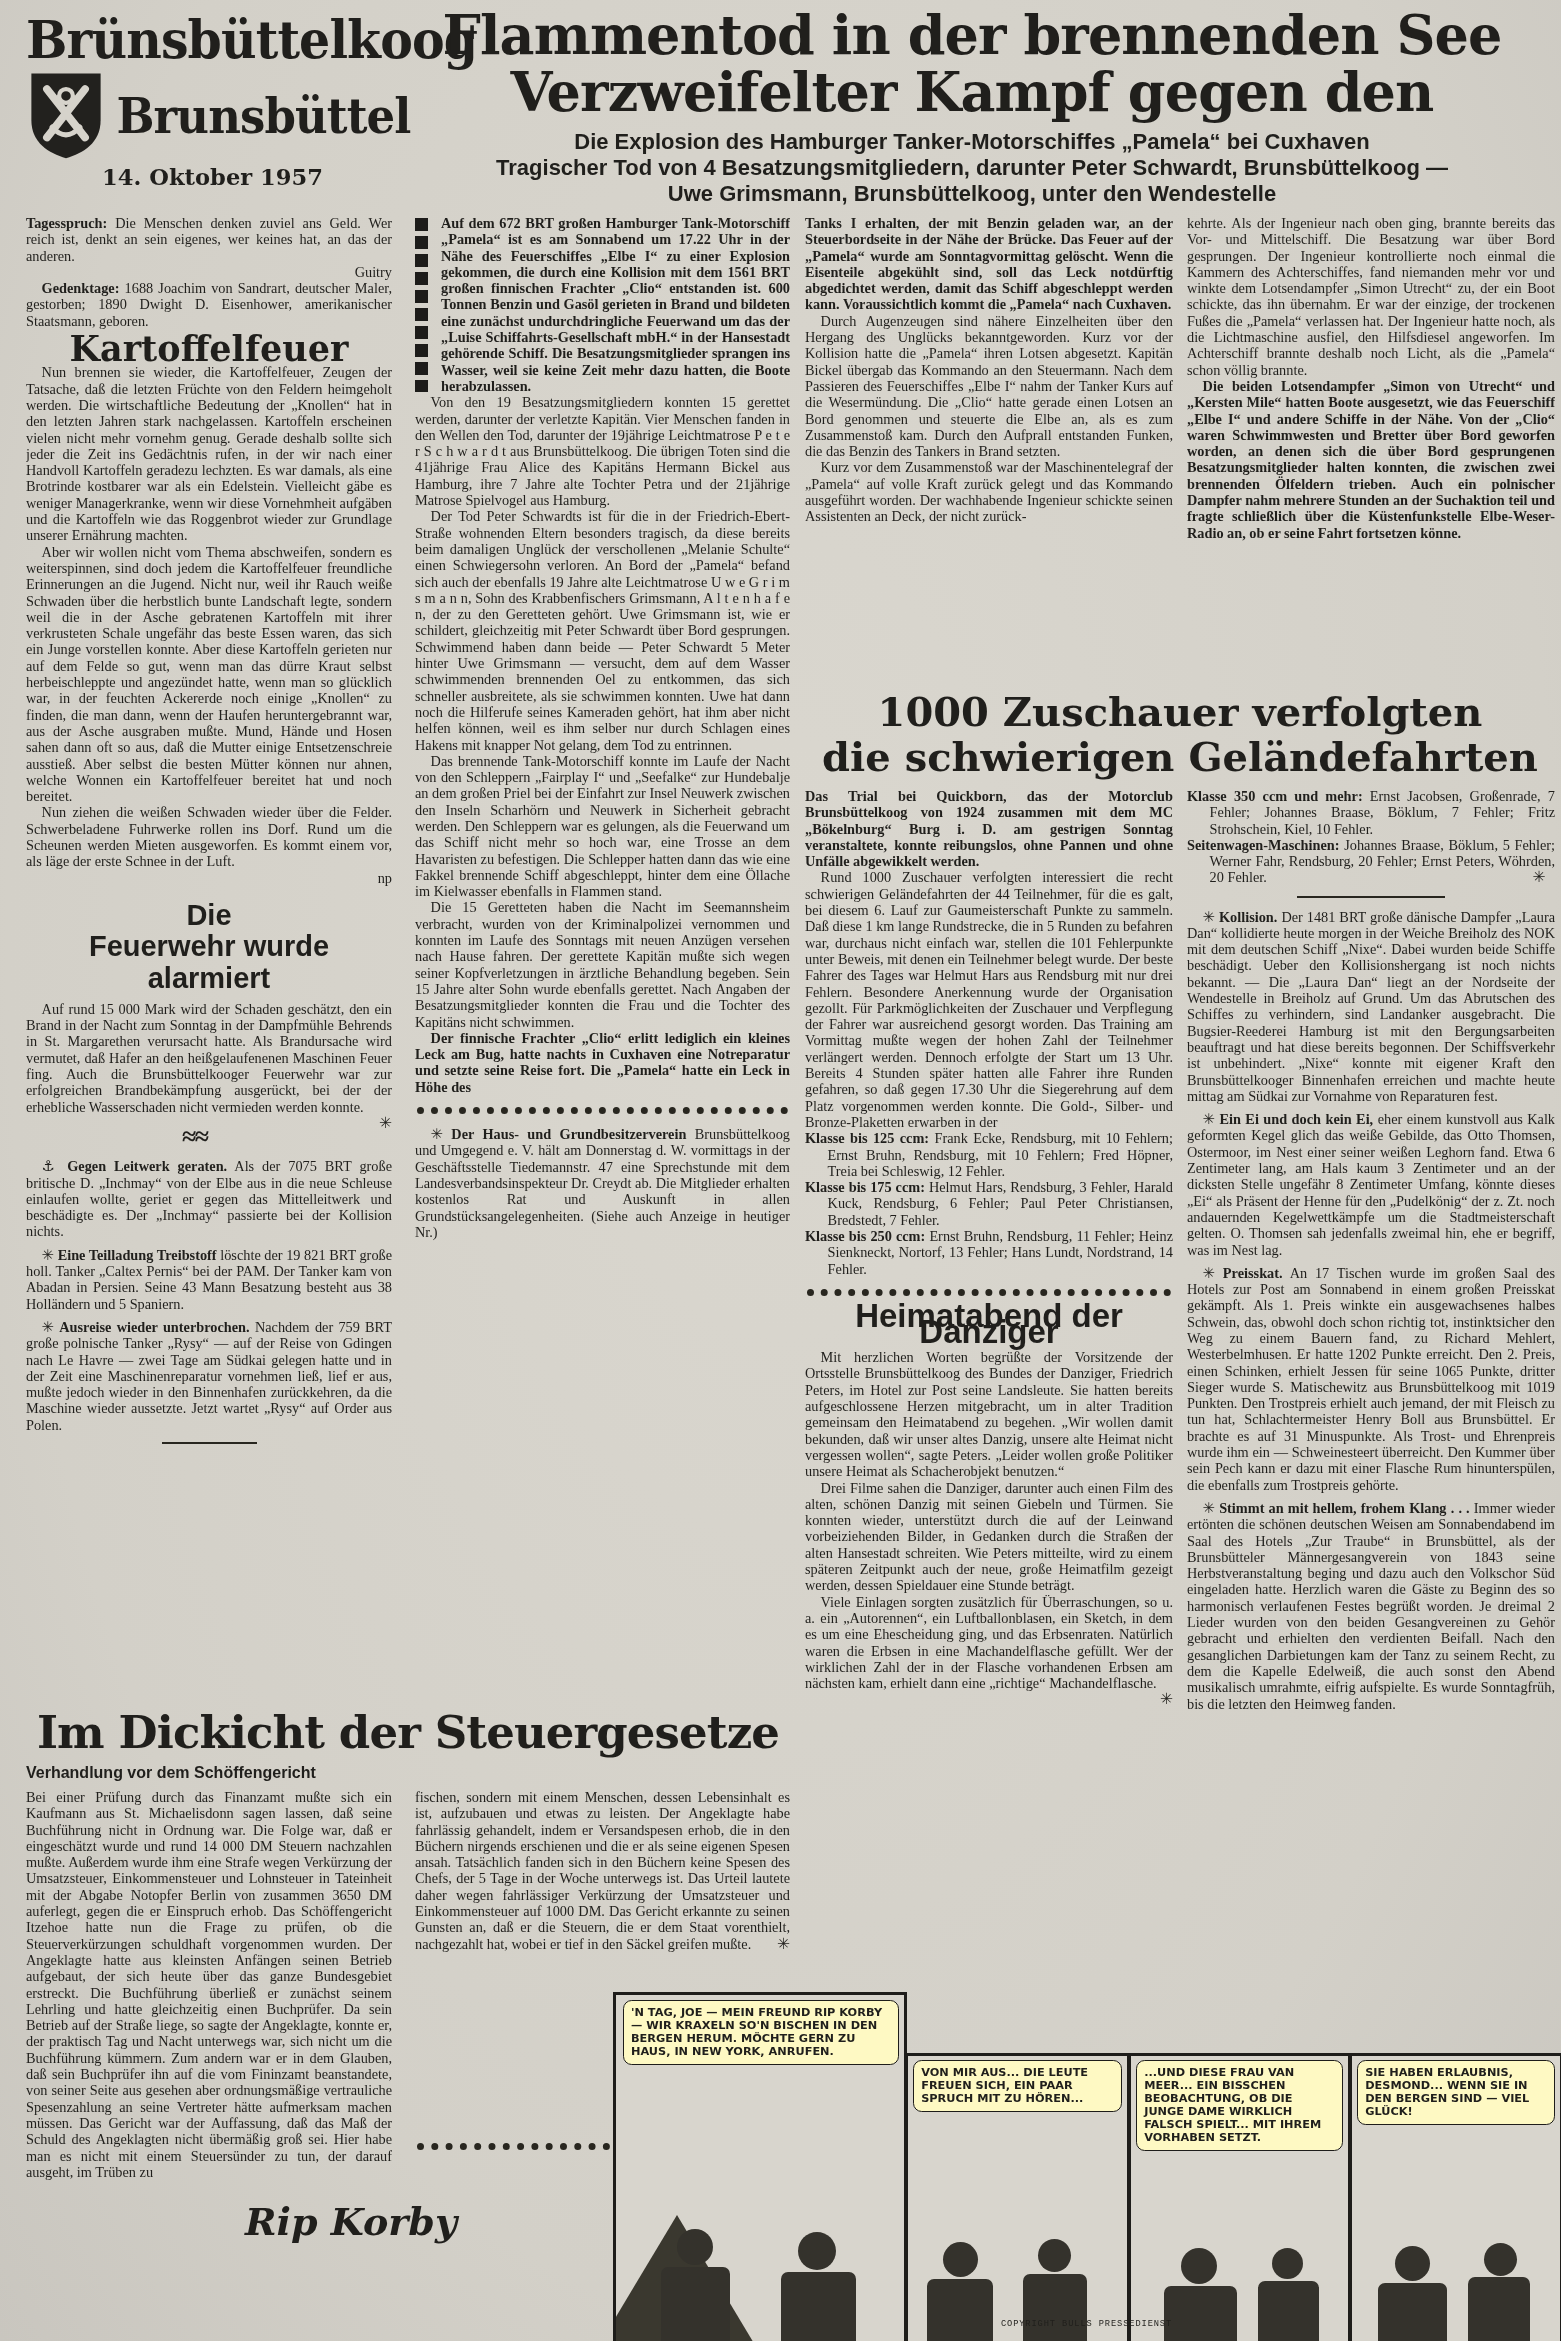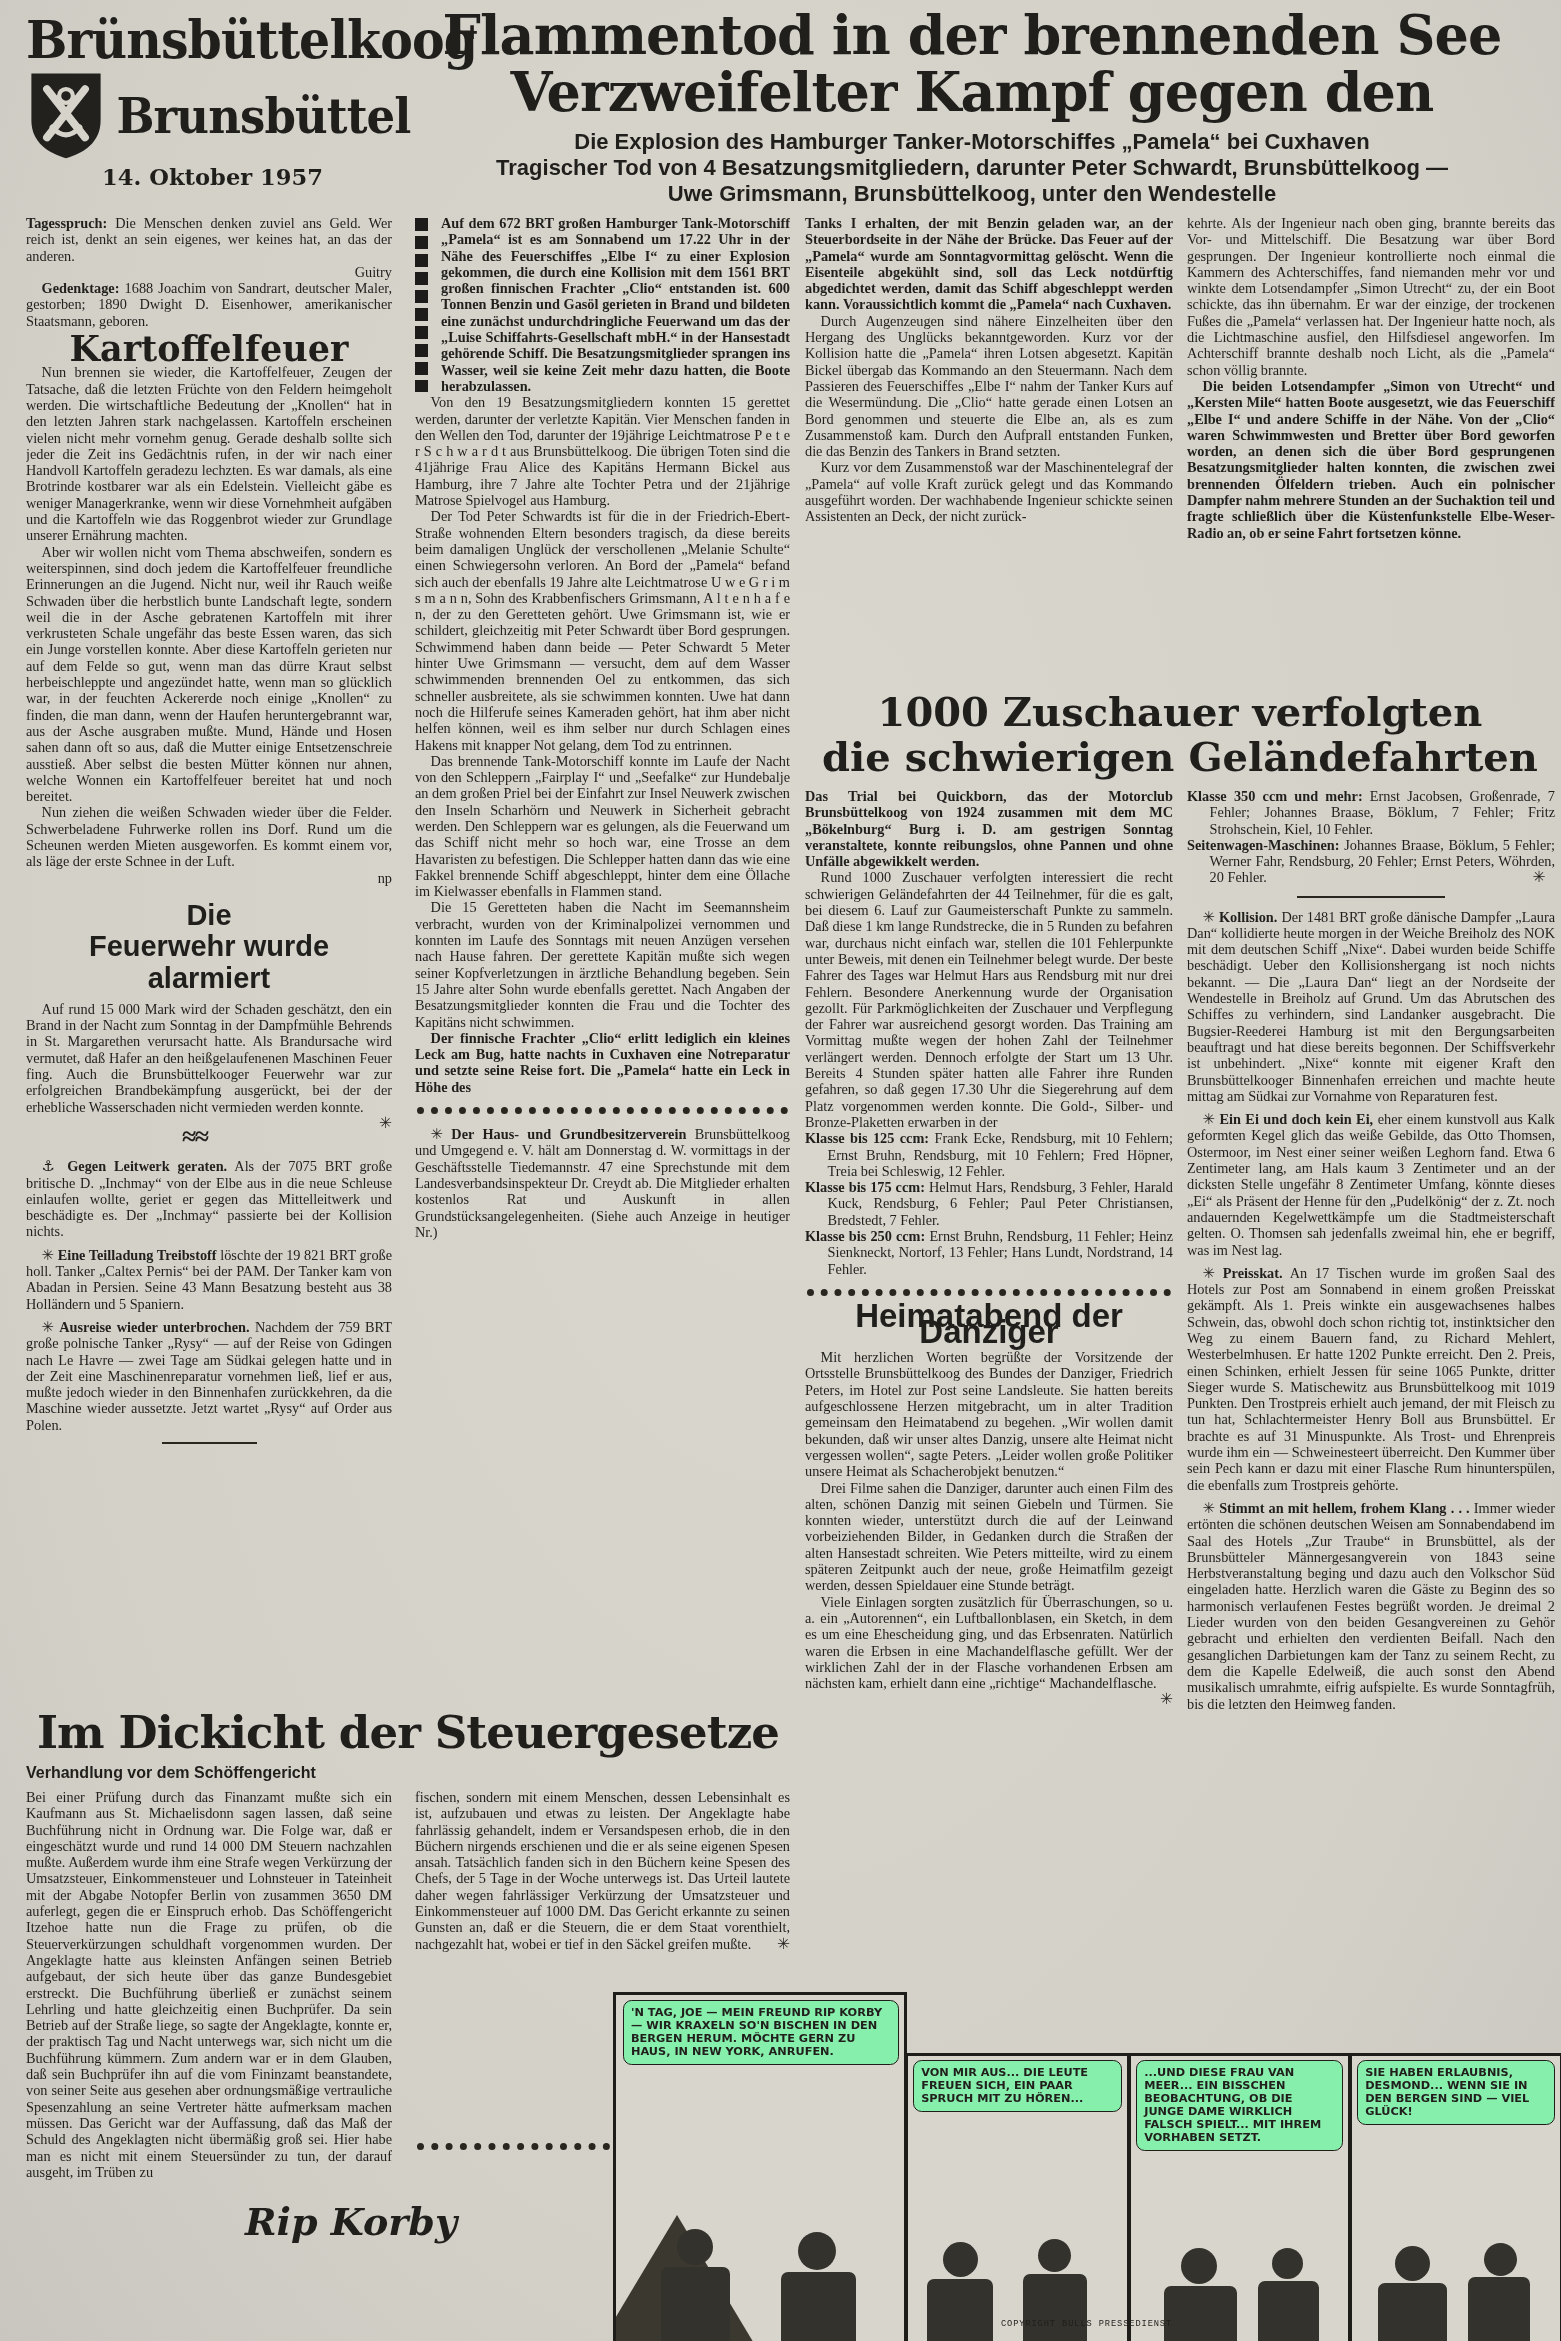--- a/index.html
+++ b/index.html
@@ -43,21 +43,21 @@
   
   .brief{margin-top:7px !important;text-indent:15.6px;}
   .ding{font-family:"DejaVu Sans",sans-serif;font-size:14.8px;}
   .end-star{float:right;font-family:"DejaVu Sans",sans-serif;font-size:15.6px;}
   .signoff{text-align:right;text-indent:0 !important;}
   .author{text-align:right;text-indent:0 !important;}
   
   .result{padding-left:22.6px;text-indent:-22.6px !important;margin:0;}
   
   .panel{position:absolute;border:3.5px solid #1e1d1a;background:#d8d5cd;overflow:hidden;}
-  .bubble{position:absolute;border:1.7px solid #1e1d1a;border-radius:8.7px;background:#86efac;
+  .bubble{position:absolute;border:1.7px solid #1e1d1a;border-radius:8.7px;background:#fef9c3;
           padding:5.2px 7px;font-family:"DejaVu Sans",sans-serif;font-weight:bold;
           font-size:11.3px;line-height:1.15;text-transform:uppercase;text-align:left;}
   .fig-head{position:absolute;border-radius:50%;background:#34322c;}
   .fig-body{position:absolute;background:#34322c;border-radius:7px 7px 0 0;}
   .mountain{position:absolute;width:0;height:0;border-style:solid;border-color:transparent transparent #3a382f transparent;}
   .rip-label{font-family:"DejaVu Serif",serif;font-weight:bold;font-style:italic;font-size:38px;}
   .copyright{font-family:Liberation Mono, monospace;font-size:8.7px;letter-spacing:0.9px;}
 </style>
 </head>
 <body>

